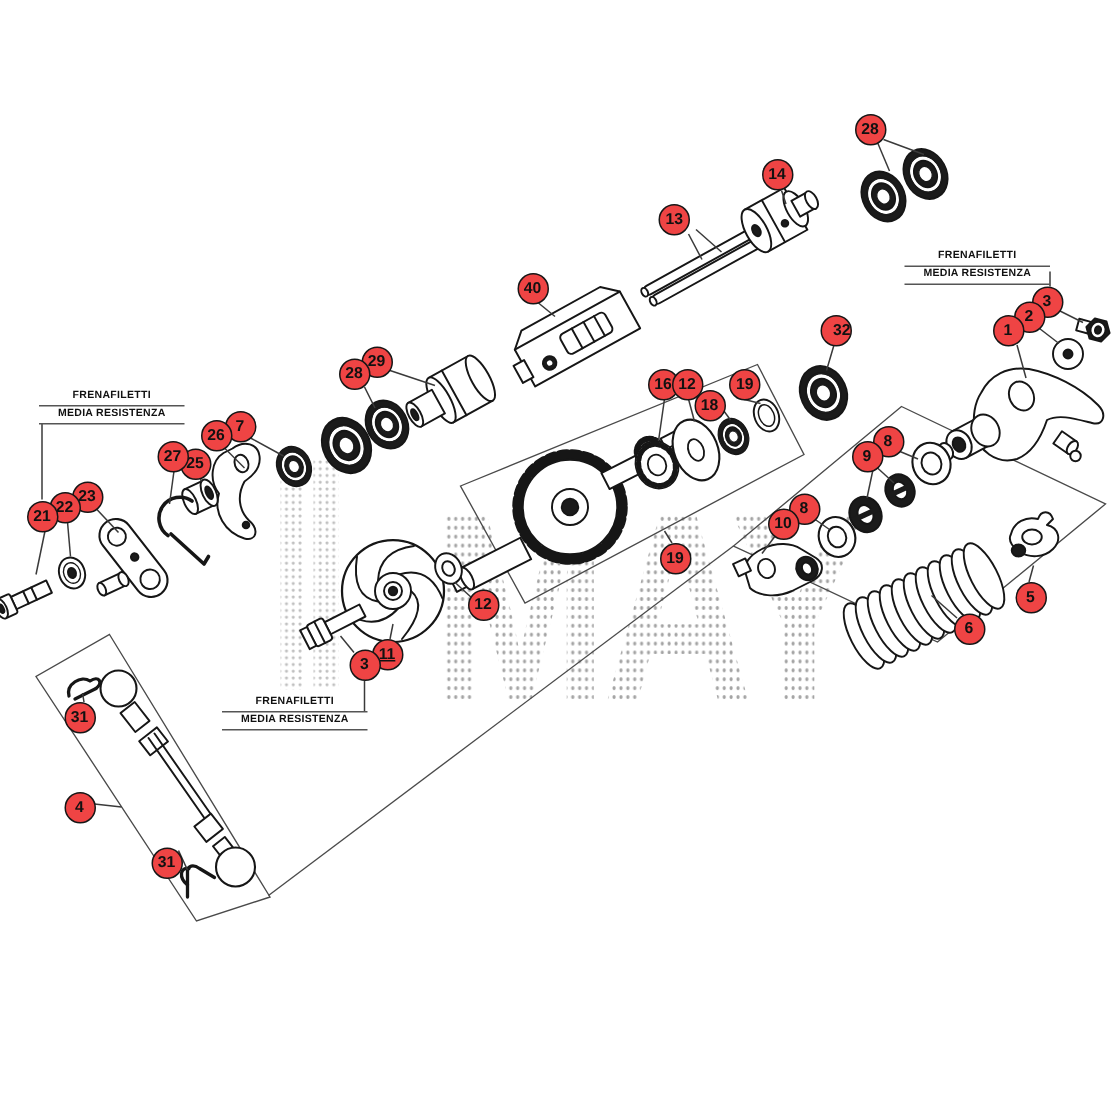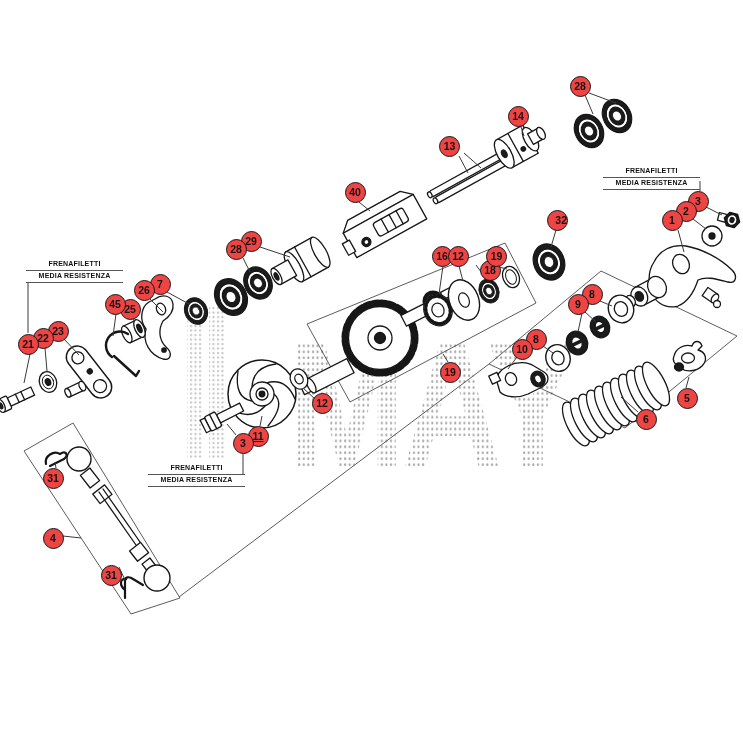--- a/index.html
+++ b/index.html
@@ -367,26 +367,26 @@
       <div class="callout" style="left: 423px; top: 135.5px; margin-left: 16px;">13</div>
       <div class="callout" style="left: 344.5px; top: 181.5px;">40</div>
       <div class="callout" style="left: 547px; top: 209.5px; text-align: right;">32</div>
       <div class="callout" style="left: 687.5px; top: 190.5px;">3</div>
       <div class="callout" style="left: 675.5px; top: 200.5px;">2</div>
       <div class="callout" style="left: 661.5px; top: 209.5px;">1</div>
       <div class="callout" style="left: 240.5px; top: 230.5px;">29</div>
       <div class="callout" style="left: 225.5px; top: 238.5px;">28</div>
       <div class="callout" style="left: 431.5px; top: 245.5px;">16</div>
       <div class="callout" style="left: 447.5px; top: 245.5px;">12</div>
-      <div class="callout" style="left: 462.5px; top: 260px; margin-left: 17px;">18</div>
+      <div class="callout" style="left: 462.5px; top: 260px;">18</div>
       <div class="callout" style="left: 486px; top: 245.5px;">19</div>
       <div class="callout" style="left: 149.5px; top: 273.5px;">7</div>
       <div class="callout" style="left: 133.5px; top: 279.5px;">26</div>
       <div class="callout" style="left: 119.5px; top: 286.5px; margin-top: 12px;">25</div>
-      <div class="callout" style="left: 104.5px; top: 293.5px;">45</div>
+      <div class="callout" style="left: 104.5px; top: 293.5px;">27</div>
       <div class="callout" style="left: 581.5px; top: 283.5px;">8</div>
       <div class="callout" style="left: 567.5px; top: 293.5px;">9</div>
       <div class="callout" style="left: 47.5px; top: 320.5px;">23</div>
       <div class="callout" style="left: 32.5px; top: 327.5px;">22</div>
       <div class="callout" style="left: 17.5px; top: 333.5px;">21</div>
       <div class="callout" style="left: 525.5px; top: 328.5px;">8</div>
       <div class="callout" style="left: 511.5px; top: 338.5px;">10</div>
       <div class="callout" style="left: 439.5px; top: 361.5px;">19</div>
       <div class="callout" style="left: 311.5px; top: 393px; text-align: center;">12</div>
       <div class="callout" style="left: 247.5px; top: 425.5px; text-decoration: underline;">11</div>

